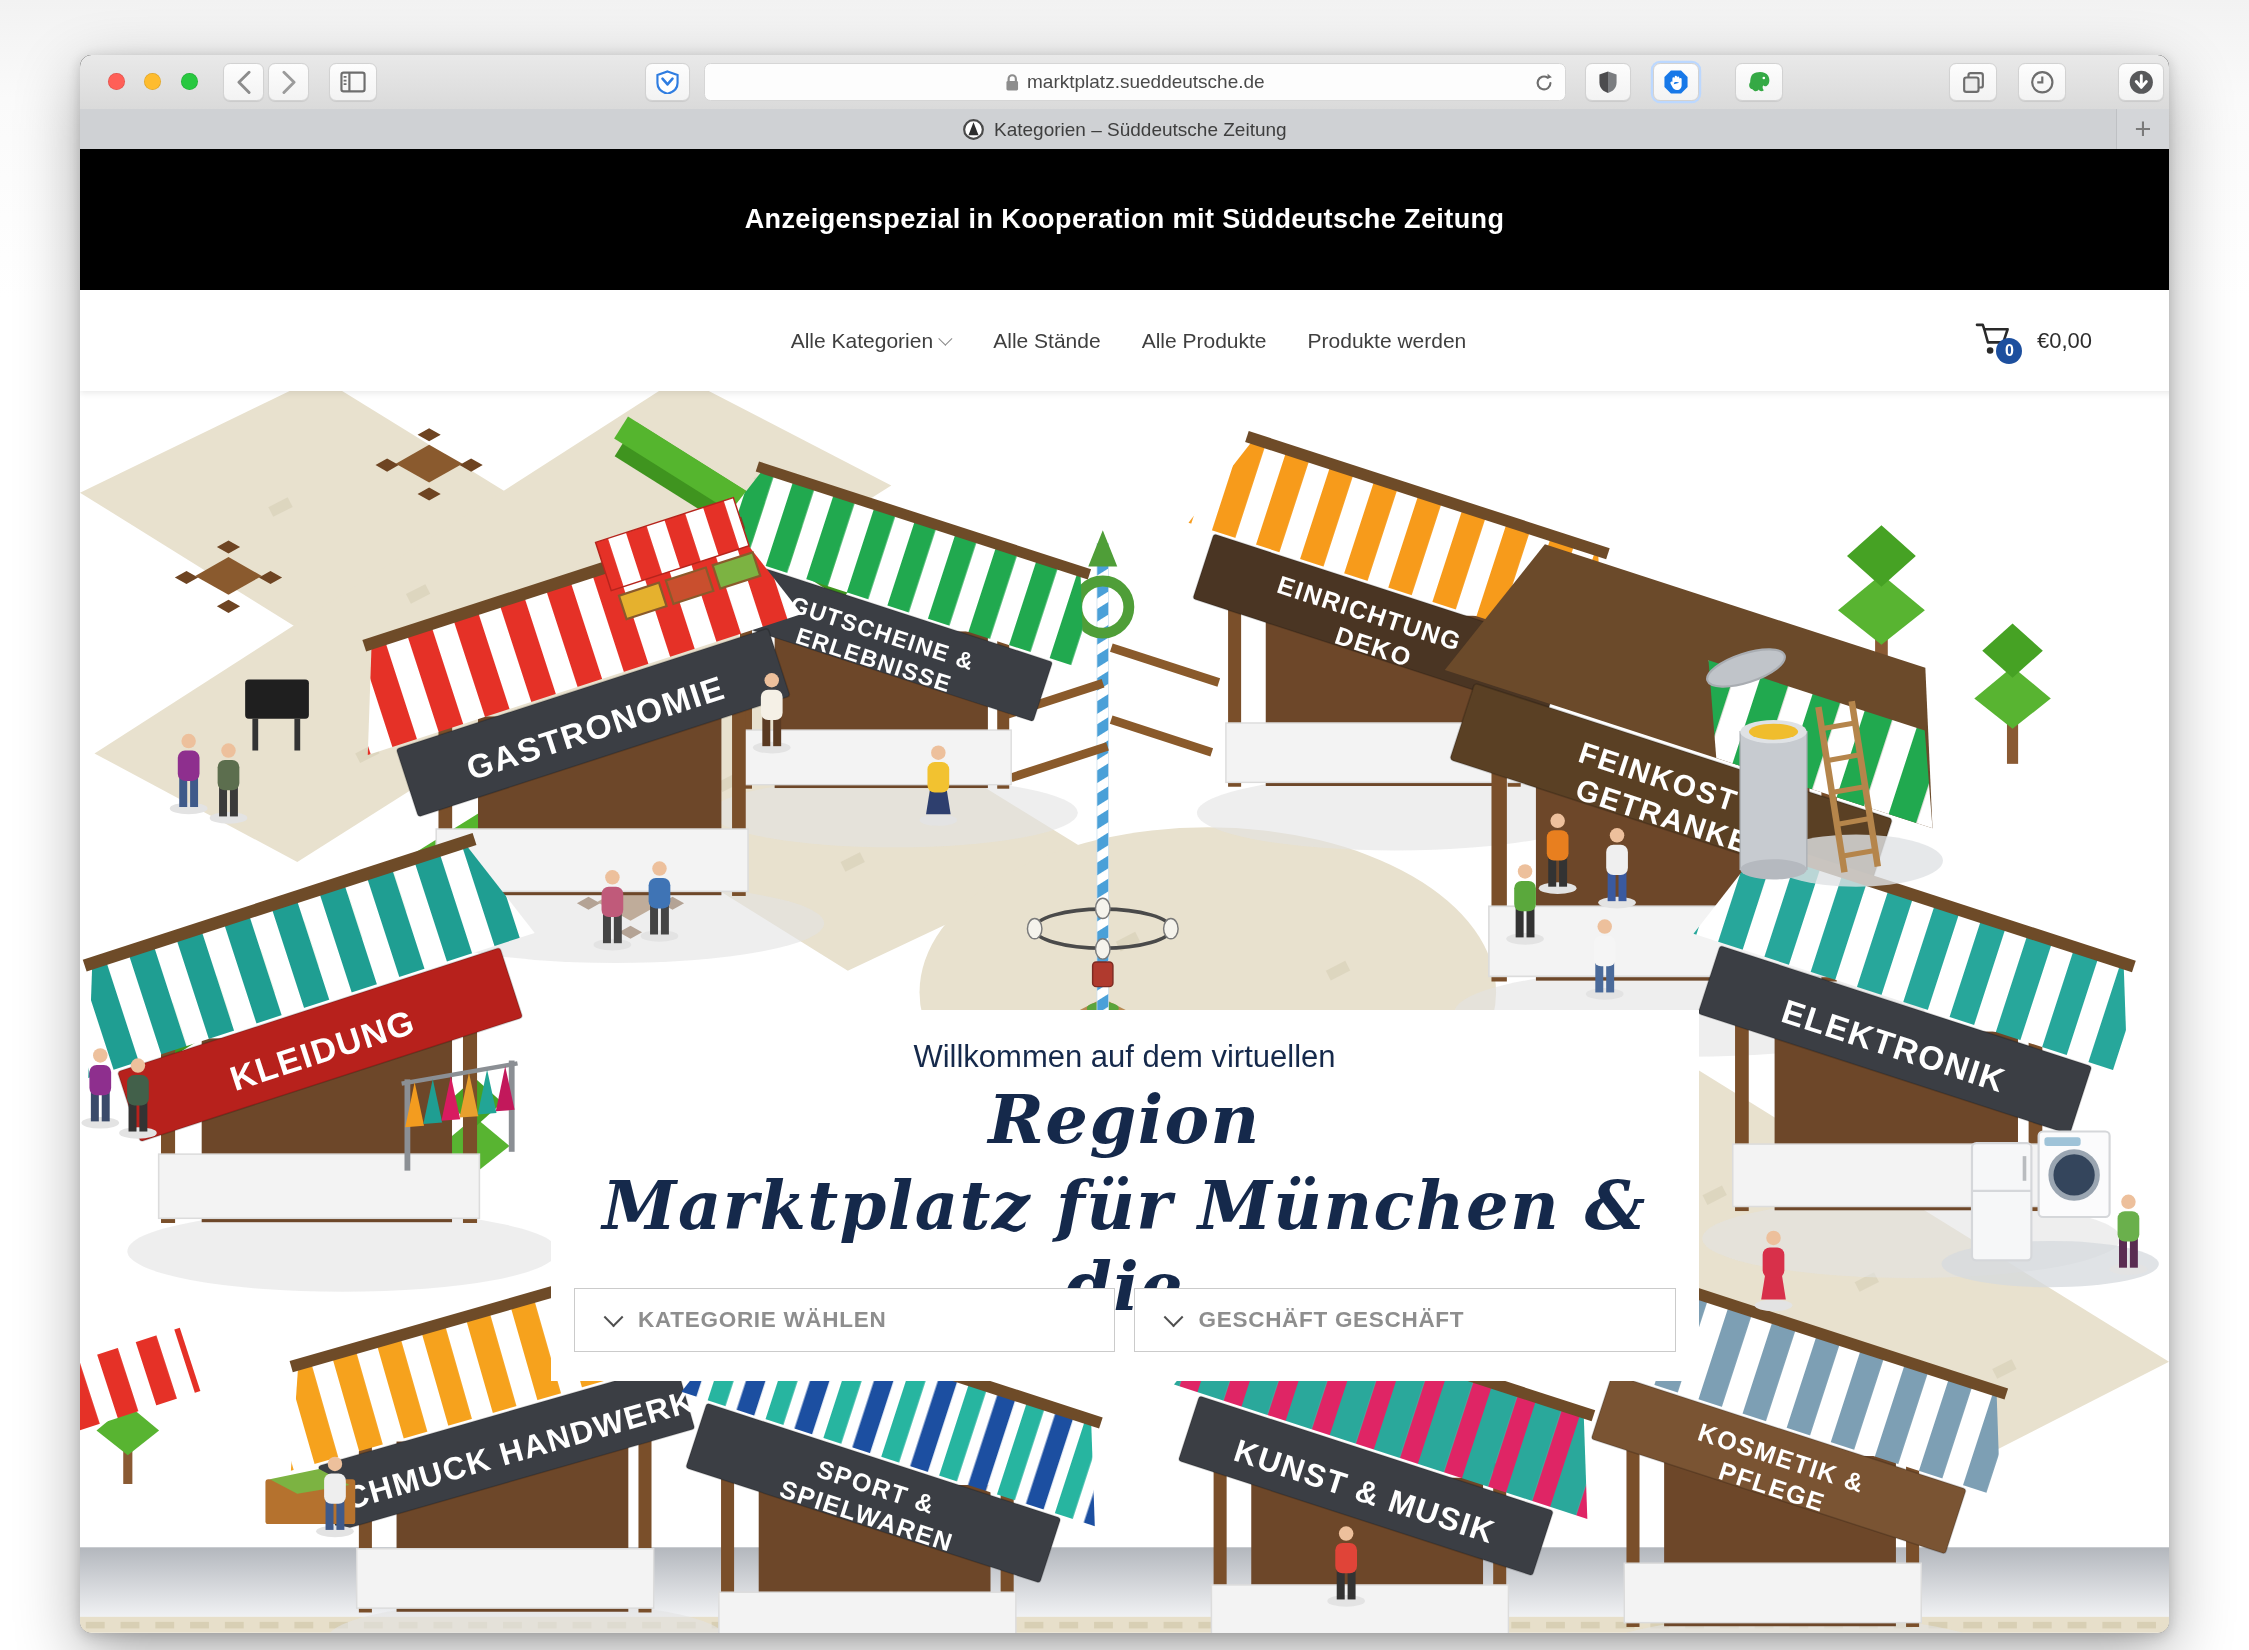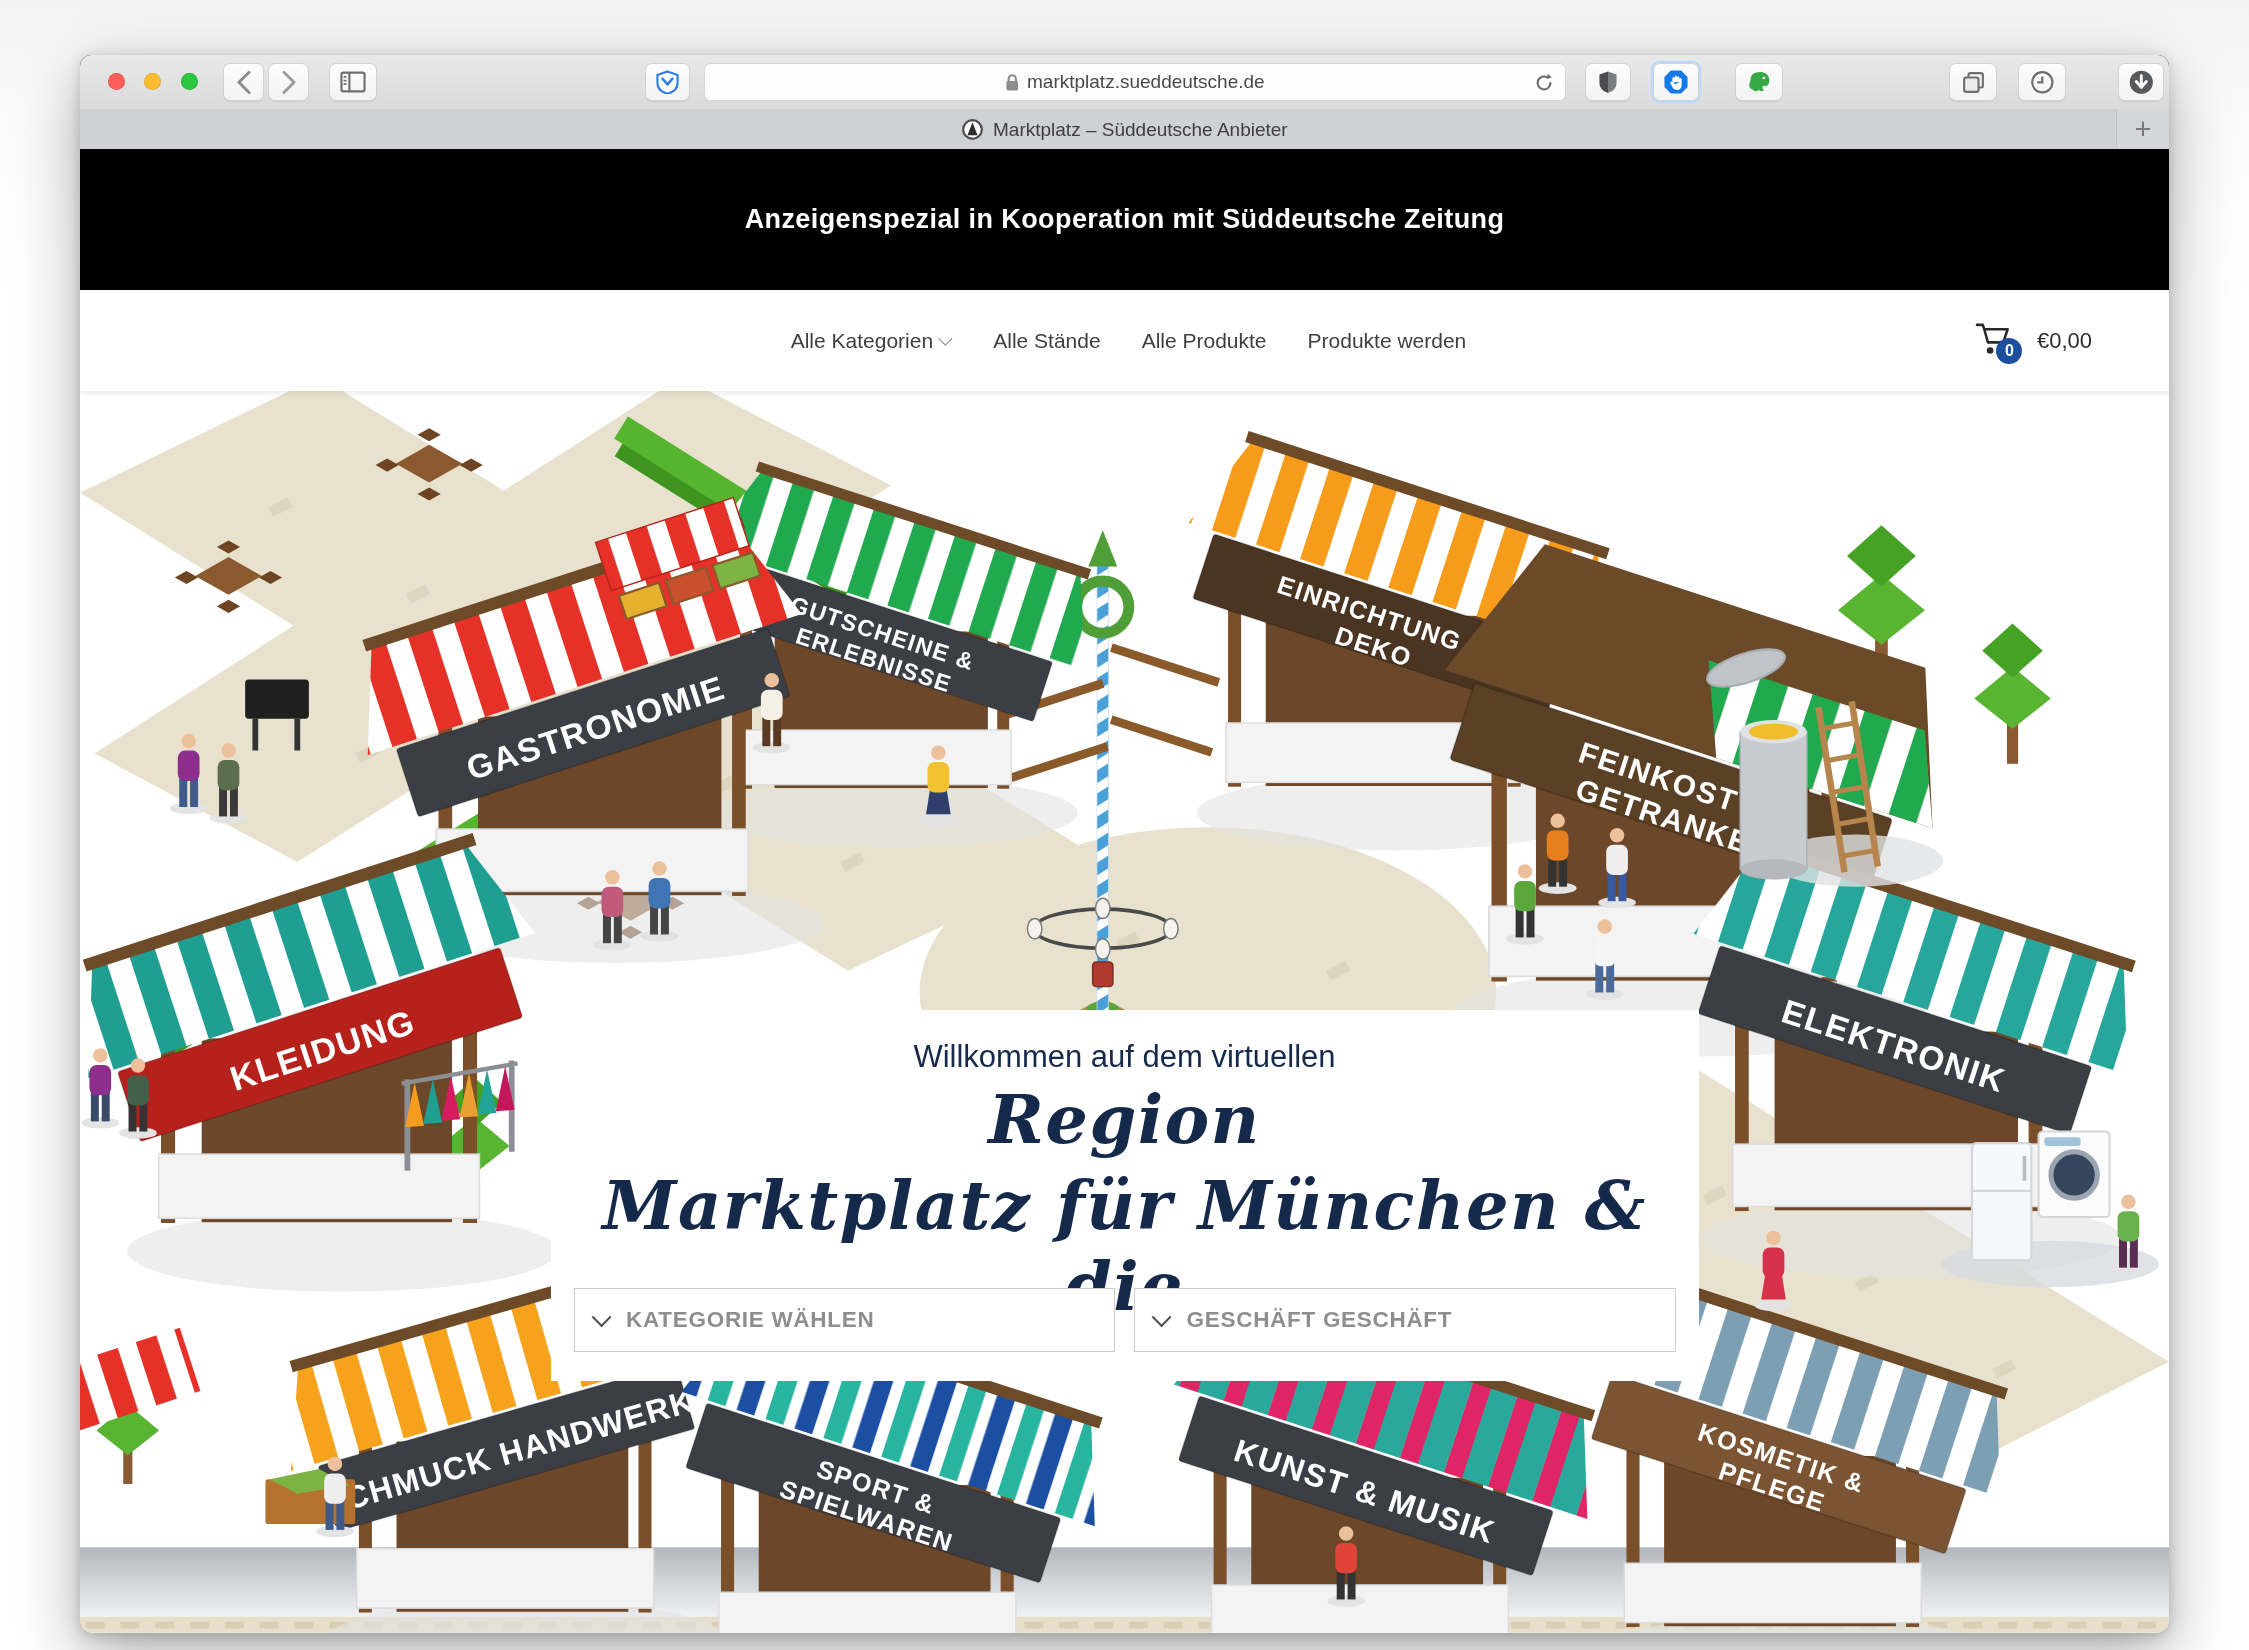--- a/index.html
+++ b/index.html
@@ -78,21 +78,21 @@
     padding-top:29px;
   }
   #welcome-line{font-size:31px;text-align:center;font-weight:400;}
   .script-line{
     font-family:"DejaVu Serif",serif;font-style:italic;font-weight:bold;
     text-align:center;font-size:67px;line-height:81px;letter-spacing:1.4px;margin-top:4.3px;
   }
   #dropdown-row{position:absolute;left:23px;right:23px;bottom:29px;display:flex;gap:19px;}
   .dropdown{
     flex:1;height:64px;border:1.4px solid #cbcbcb;background:#fff;box-sizing:border-box;
-    display:flex;align-items:center;padding-left:22px;gap:16px;cursor:pointer;
+    display:flex;align-items:center;padding-left:34px;gap:16px;cursor:pointer;
   }
   .dropdown .dchev{width:11.6px;height:11.6px;border-left:2.2px solid #4f4f4f;border-bottom:2.2px solid #4f4f4f;
     transform:rotate(-45deg) translateY(-3.6px);}
   .dropdown span{font-size:22.5px;font-weight:bold;color:#8e8e8e;letter-spacing:0.7px;}
   svg text{font-family:"Liberation Sans",sans-serif;}
 </style>
 </head>
 <body>
 
 <div id="window">
@@ -181,21 +181,21 @@
         <path d="M17 8 V22 M10 16 L17 24 L24 16" fill="none" stroke="#fff" stroke-width="4" stroke-linecap="round" stroke-linejoin="round"></path>
       </svg>
     </div>
   </div>
 
   <div id="tabbar">
     <svg width="23" height="23" viewBox="0 0 32 32">
       <circle cx="16" cy="16" r="13" fill="#ffffff" stroke="#4a4a4a" stroke-width="3"></circle>
       <path d="M16 6 L23 24 H9 Z" fill="#2e2e2e"></path>
     </svg>
-    <span id="tab-title">Marktplatz – Süddeutsche Anbieter</span>
+    <span id="tab-title">Kategorien – Süddeutsche Zeitung</span>
     <div id="new-tab-btn">+</div>
   </div>
 
   <div id="banner">
     <span>Anzeigenspezial in Kooperation mit Süddeutsche Zeitung</span>
   </div>
 
   <div id="navbar">
     <div id="nav-links">
         <div class="nav-link">Alle Kategorien<span class="chev"></span></div>

